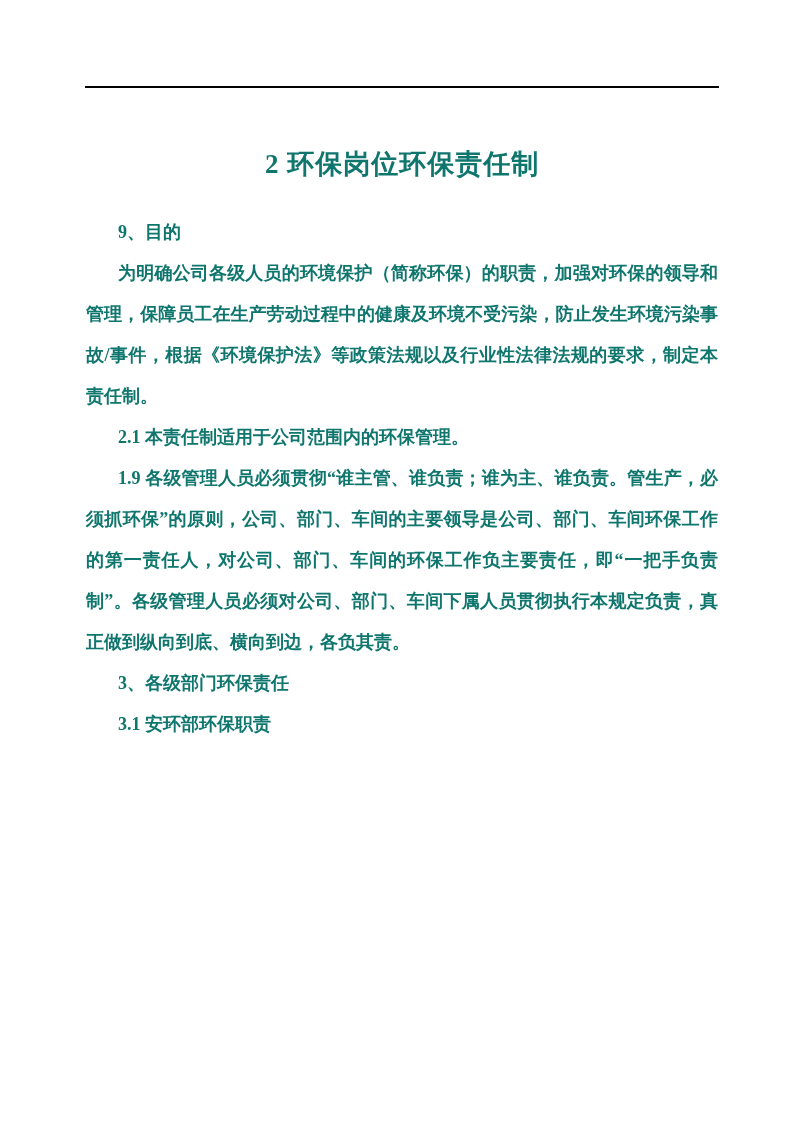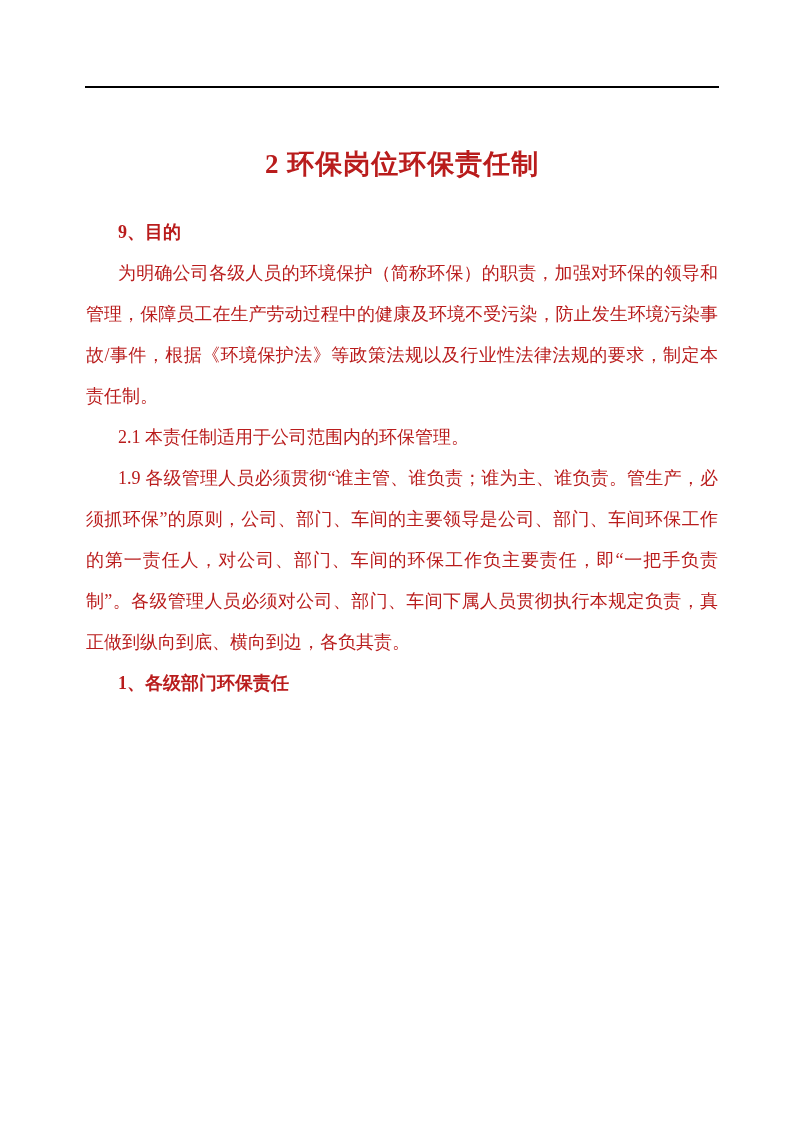--- a/index.html
+++ b/index.html
@@ -8,21 +8,21 @@
     background: #ffffff;
   }
   .page {
     position: relative;
     width: 793px;
     height: 1122px;
     margin: 0 auto;
     background: #ffffff;
     overflow: hidden;
     font-family: "Liberation Serif", "DejaVu Serif", serif;
-    color: #b91c1c;
+    color: #0f766e;
   }
   .header-rule {
     position: absolute;
     top: 86px;
     left: 85px;
     width: 634px;
     height: 0;
     border-top: 2px solid #000000;
   }
   .content {
@@ -44,30 +44,32 @@
     font-size: 18px;
     line-height: 41px;
     text-indent: 32px;
   }
   .doc-body p.heading {
     font-weight: bold;
   }
   .doc-body p.para {
     text-align: justify;
     text-justify: inter-ideograph;
+    font-weight: bold;
   }
 </style>
 </head>
 <body>
 
 <div class="page">
   <div class="header-rule"></div>
   <div class="content">
     <div class="doc-title">2 环保岗位环保责任制</div>
     <div class="doc-body">
       <p class="heading">9、目的</p>
       <p class="para">为明确公司各级人员的环境保护（简称环保）的职责，加强对环保的领导和管理，保障员工在生产劳动过程中的健康及环境不受污染，防止发生环境污染事故/事件，根据《环境保护法》等政策法规以及行业性法律法规的要求，制定本责任制。</p>
       <p class="para">2.1 本责任制适用于公司范围内的环保管理。</p>
       <p class="para">1.9 各级管理人员必须贯彻“谁主管、谁负责；谁为主、谁负责。管生产，必须抓环保”的原则，公司、部门、车间的主要领导是公司、部门、车间环保工作的第一责任人，对公司、部门、车间的环保工作负主要责任，即“一把手负责制”。各级管理人员必须对公司、部门、车间下属人员贯彻执行本规定负责，真正做到纵向到底、横向到边，各负其责。</p>
-      <p class="heading">1、各级部门环保责任</p>
+      <p class="heading">3、各级部门环保责任</p>
+      <p class="heading">3.1 安环部环保职责</p>
     </div>
   </div>
 </div>
 
 </body></html>

